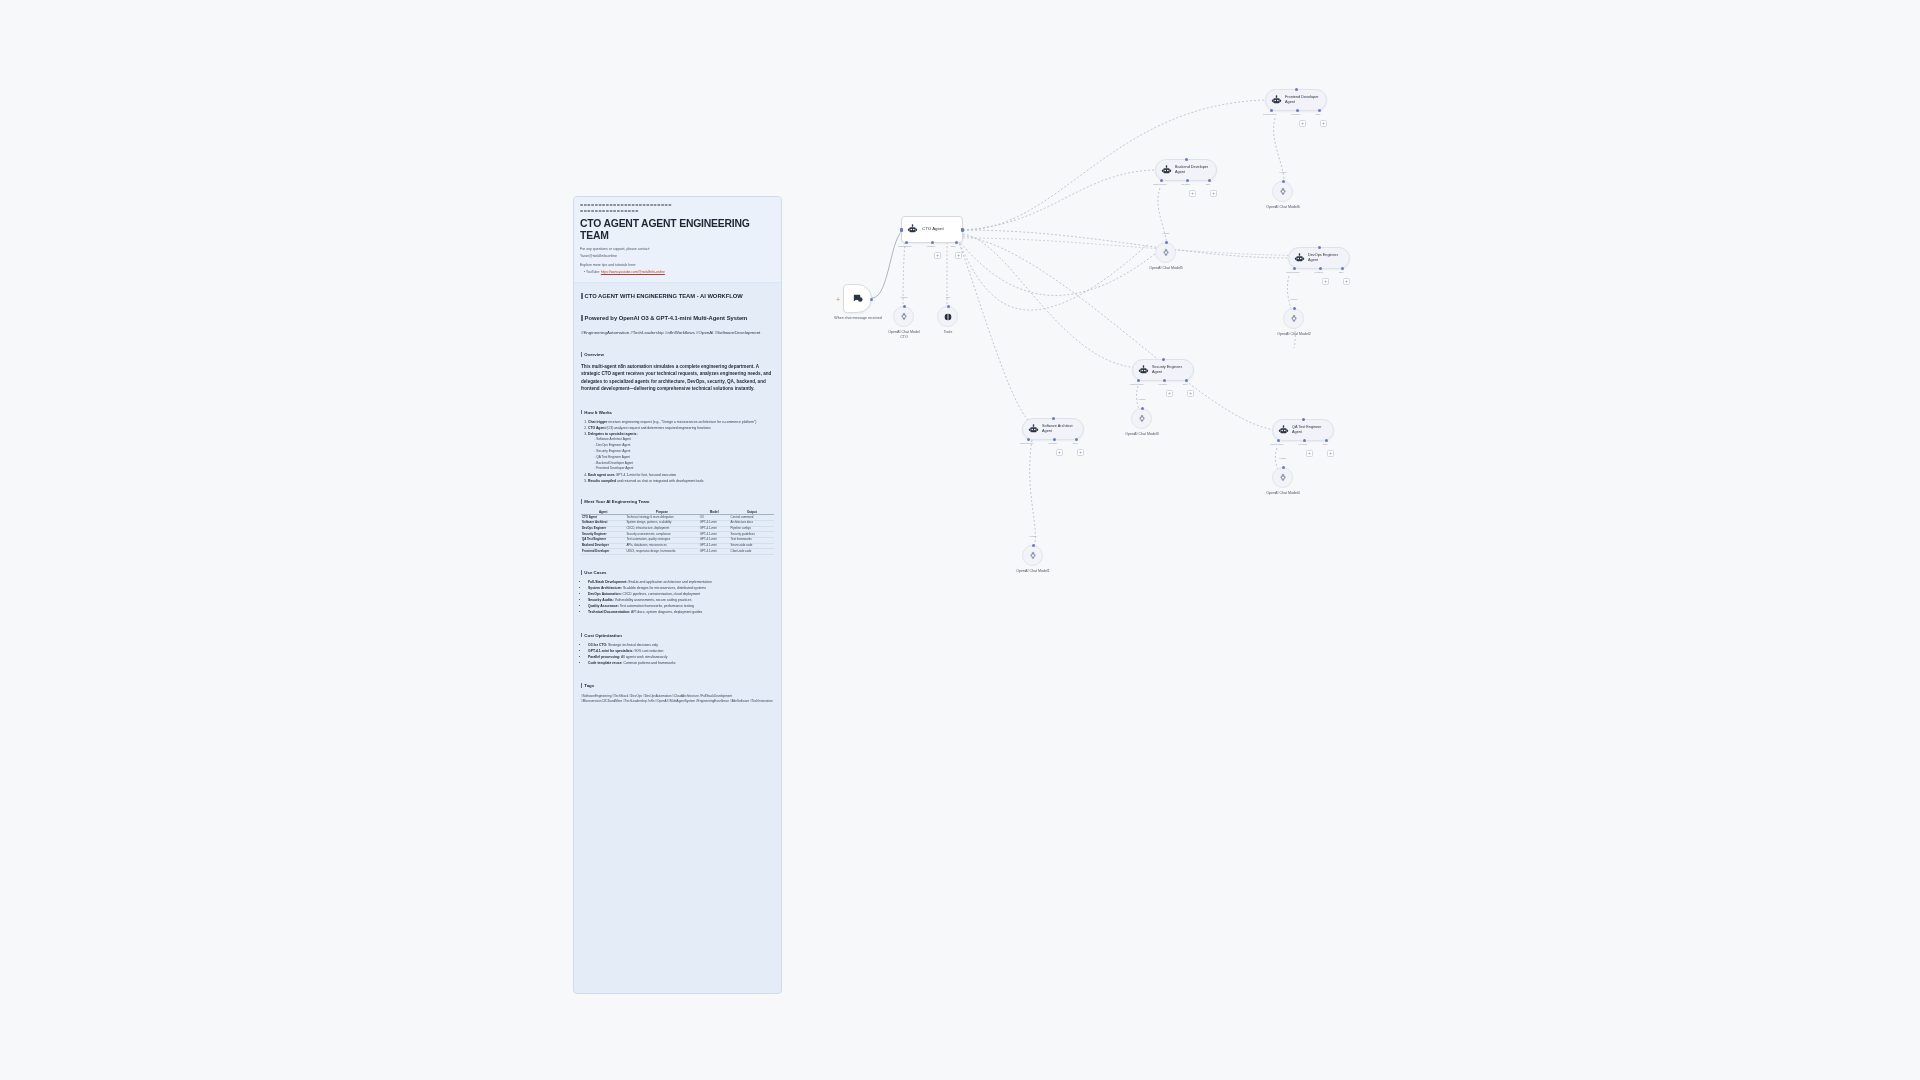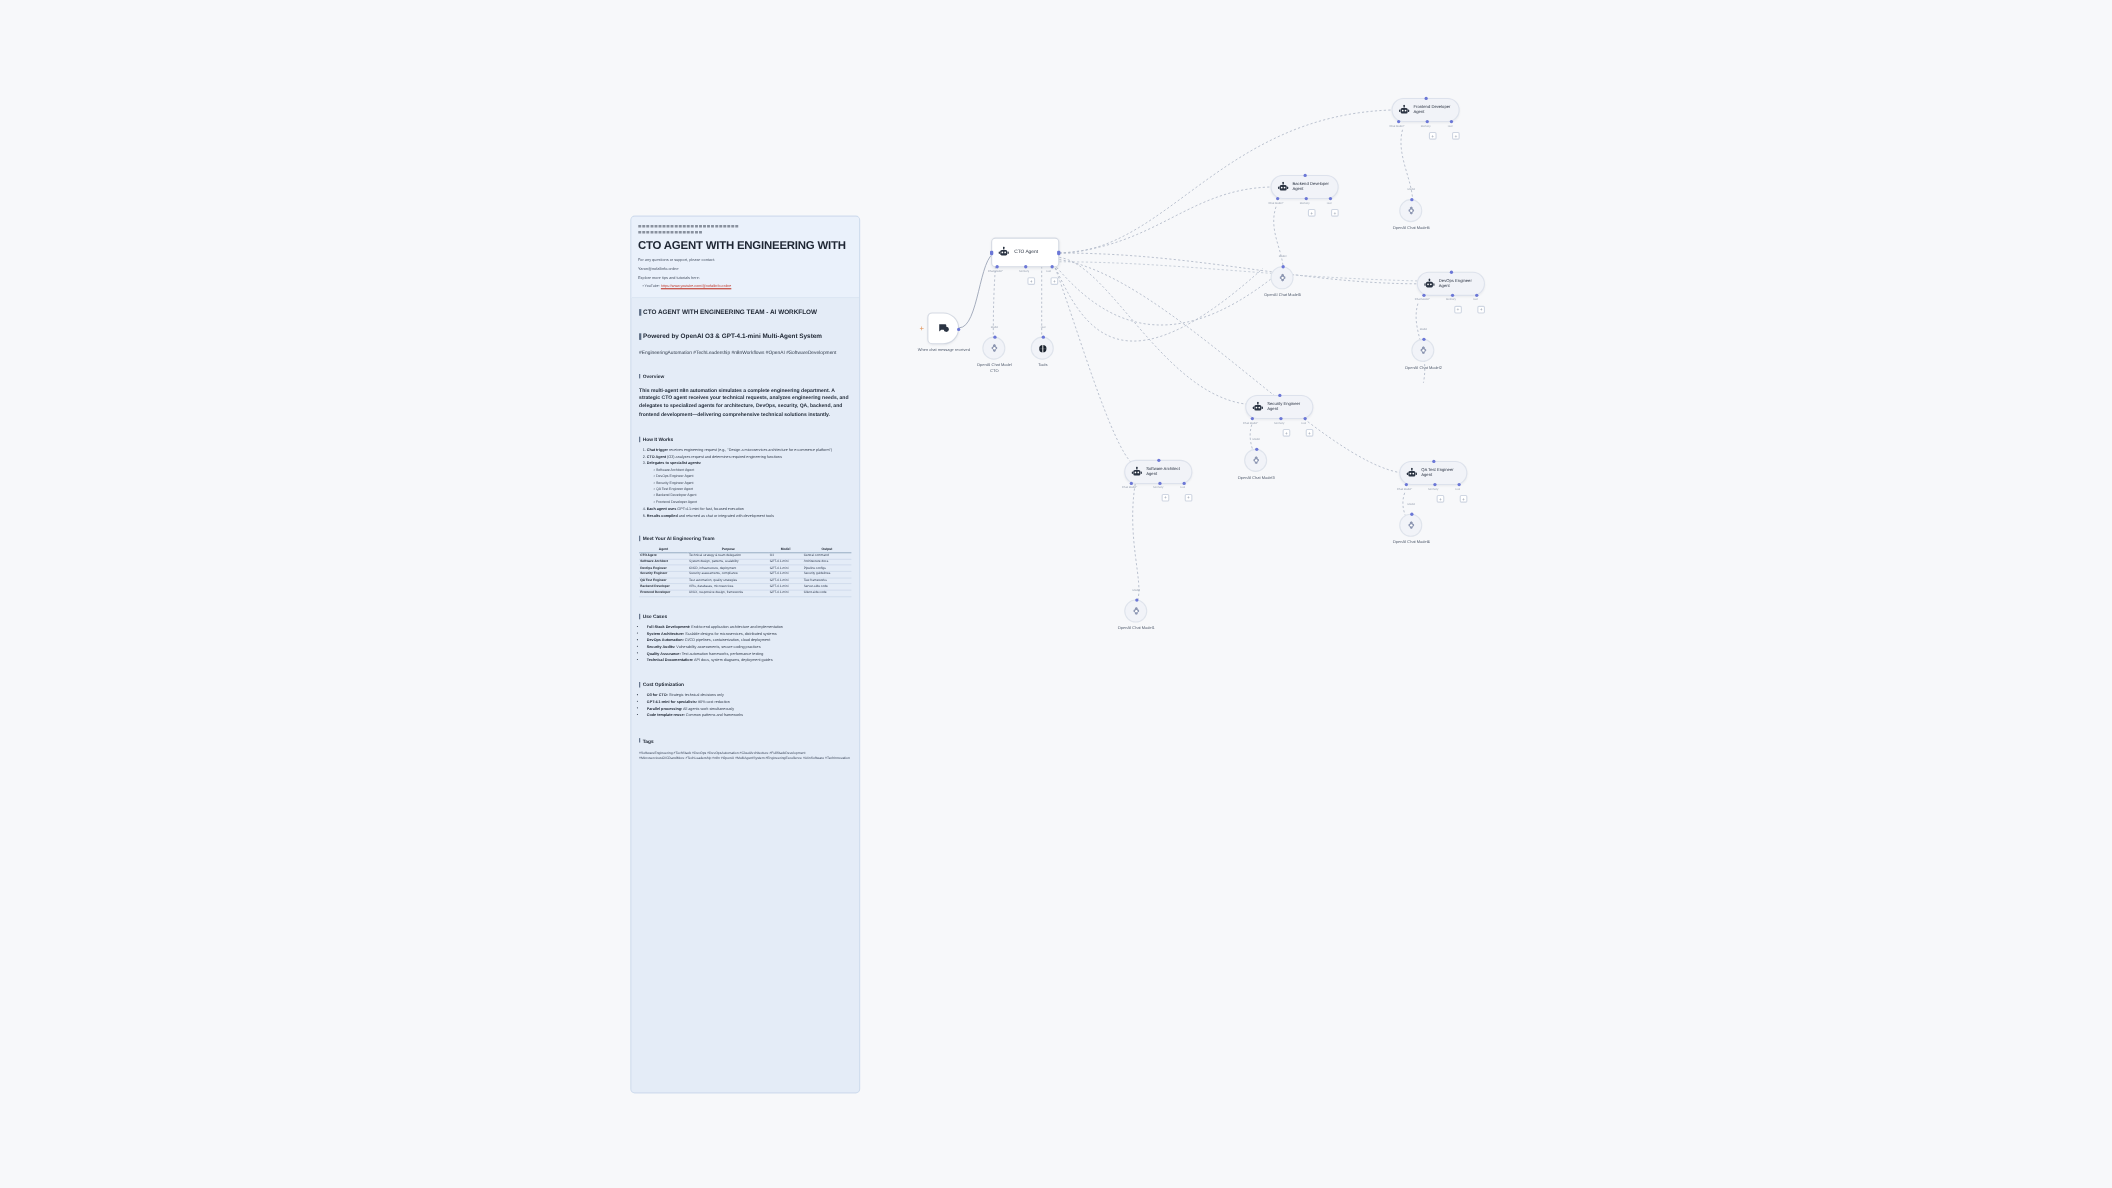--- a/index.html
+++ b/index.html
@@ -289,21 +289,21 @@
 
       <path d="M 963 238 C 1080 238 1180 256 1340 256" stroke-dasharray="2 2" stroke="#c2c9d5"></path>
     </g>
   </svg>
 
   <div id="sticky-note">
     <div class="sn-inner">
       <div class="sn-hero">
         <div class="rule-line">=========================</div>
         <div class="rule-line">================</div>
-        <div class="sn-title">CTO AGENT WITH ENGINEERING WITH</div>
+        <div class="sn-title">CTO AGENT AGENT ENGINEERING TEAM</div>
         <div class="sn-sub">For any questions or support, please contact:</div>
         <div class="sn-sub">Yaron@nofallinfo.online</div>
         <div class="sn-sub" style="margin-top:4px">Explore more tips and tutorials here:</div>
         <div class="sn-bullet-tiny">
           • <span>YouTube:</span>
           <span class="sn-link">https://www.youtube.com/@nofallinfo-online</span>
         </div>
       </div>
 
       <div class="h-bar big">

